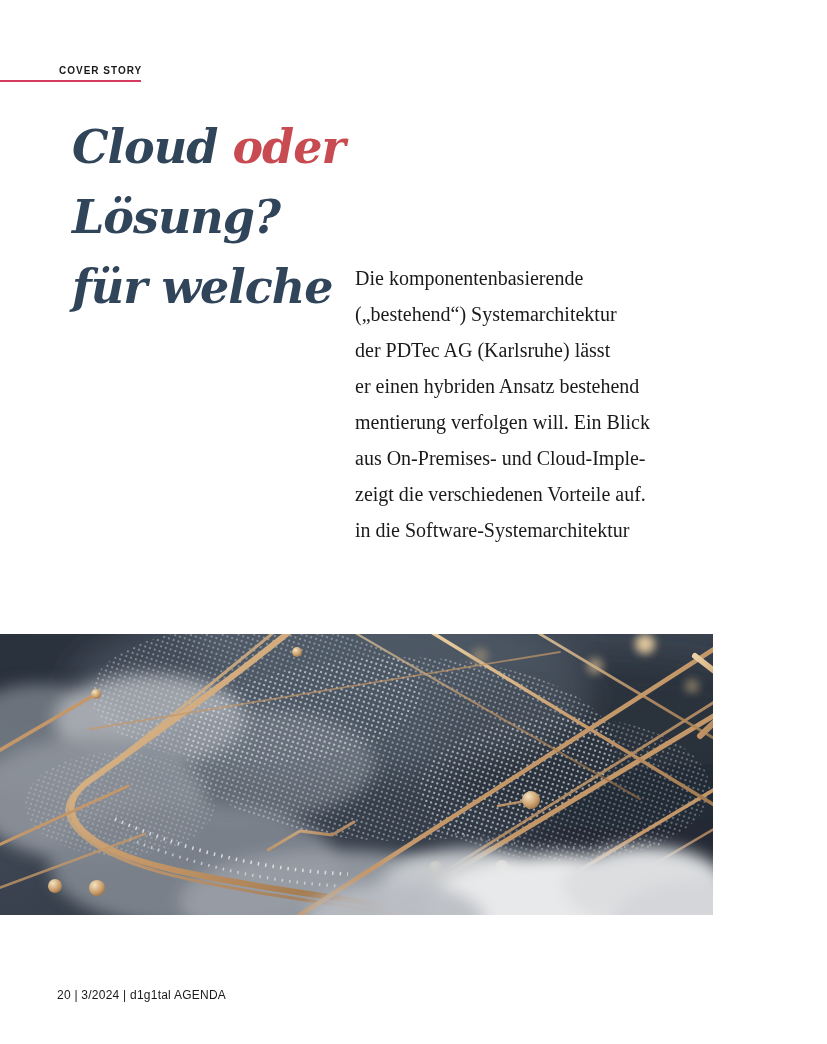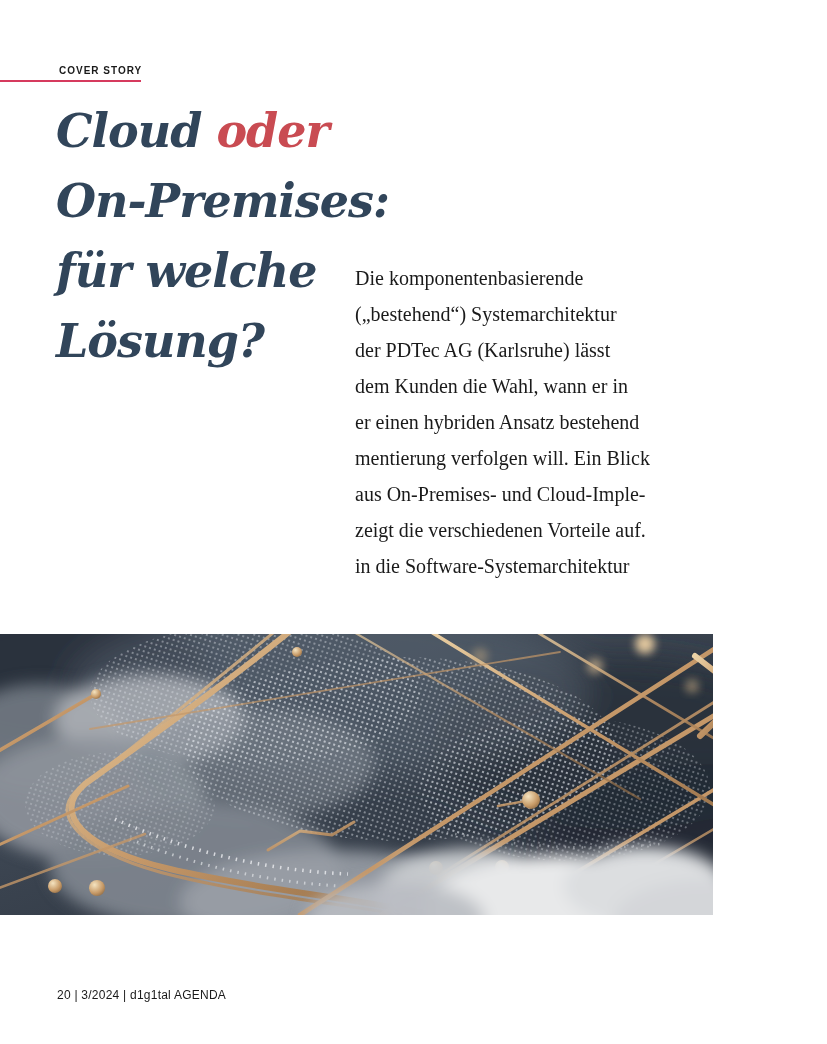--- a/index.html
+++ b/index.html
@@ -34,21 +34,21 @@
     width: 141px;
     height: 2px;
     background: #d63a5e;
   }
 
   
   .headline {
     position: absolute;
     left: 56px;
     top: 96px;
-    margin: 0;
+    margin: 16px;
     width: 310px;
     font-family: "DejaVu Serif", serif;
     font-style: italic;
     font-weight: 700;
     font-size: 46px;
     line-height: 70px;
     letter-spacing: -1px;
     color: #31455a;
     white-space: nowrap;
   }
@@ -100,30 +100,28 @@
 </head>
 <body>
 
 <div class="page">
 
   <div class="kicker">COVER STORY</div>
   <div class="kicker-rule"></div>
 
   <h1 class="headline">
     <span class="hl-line"><span>Cloud</span> <span class="accent">oder</span></span>
-    <span class="hl-line">On-Premises:</span>
+    <span class="hl-line">Lösung?</span>
     <span class="hl-line">für welche</span>
-    <span class="hl-line">Lösung?</span>
   </h1>
 
   <p class="lead">
     <span class="lead-line">Die komponentenbasierende</span>
     <span class="lead-line">(„bestehend“) Systemarchitektur</span>
     <span class="lead-line">der PDTec AG (Karlsruhe) lässt</span>
-    <span class="lead-line">dem Kunden die Wahl, wann er in</span>
     <span class="lead-line">er einen hybriden Ansatz bestehend</span>
     <span class="lead-line">mentierung verfolgen will. Ein Blick</span>
     <span class="lead-line">aus On-Premises- und Cloud-Imple-</span>
     <span class="lead-line">zeigt die verschiedenen Vorteile auf.</span>
     <span class="lead-line">in die Software-Systemarchitektur</span>
   </p>
 
   <figure class="hero">
     <svg width="770" height="281" viewBox="0 0 770 281" xmlns="http://www.w3.org/2000/svg">
       <defs>

